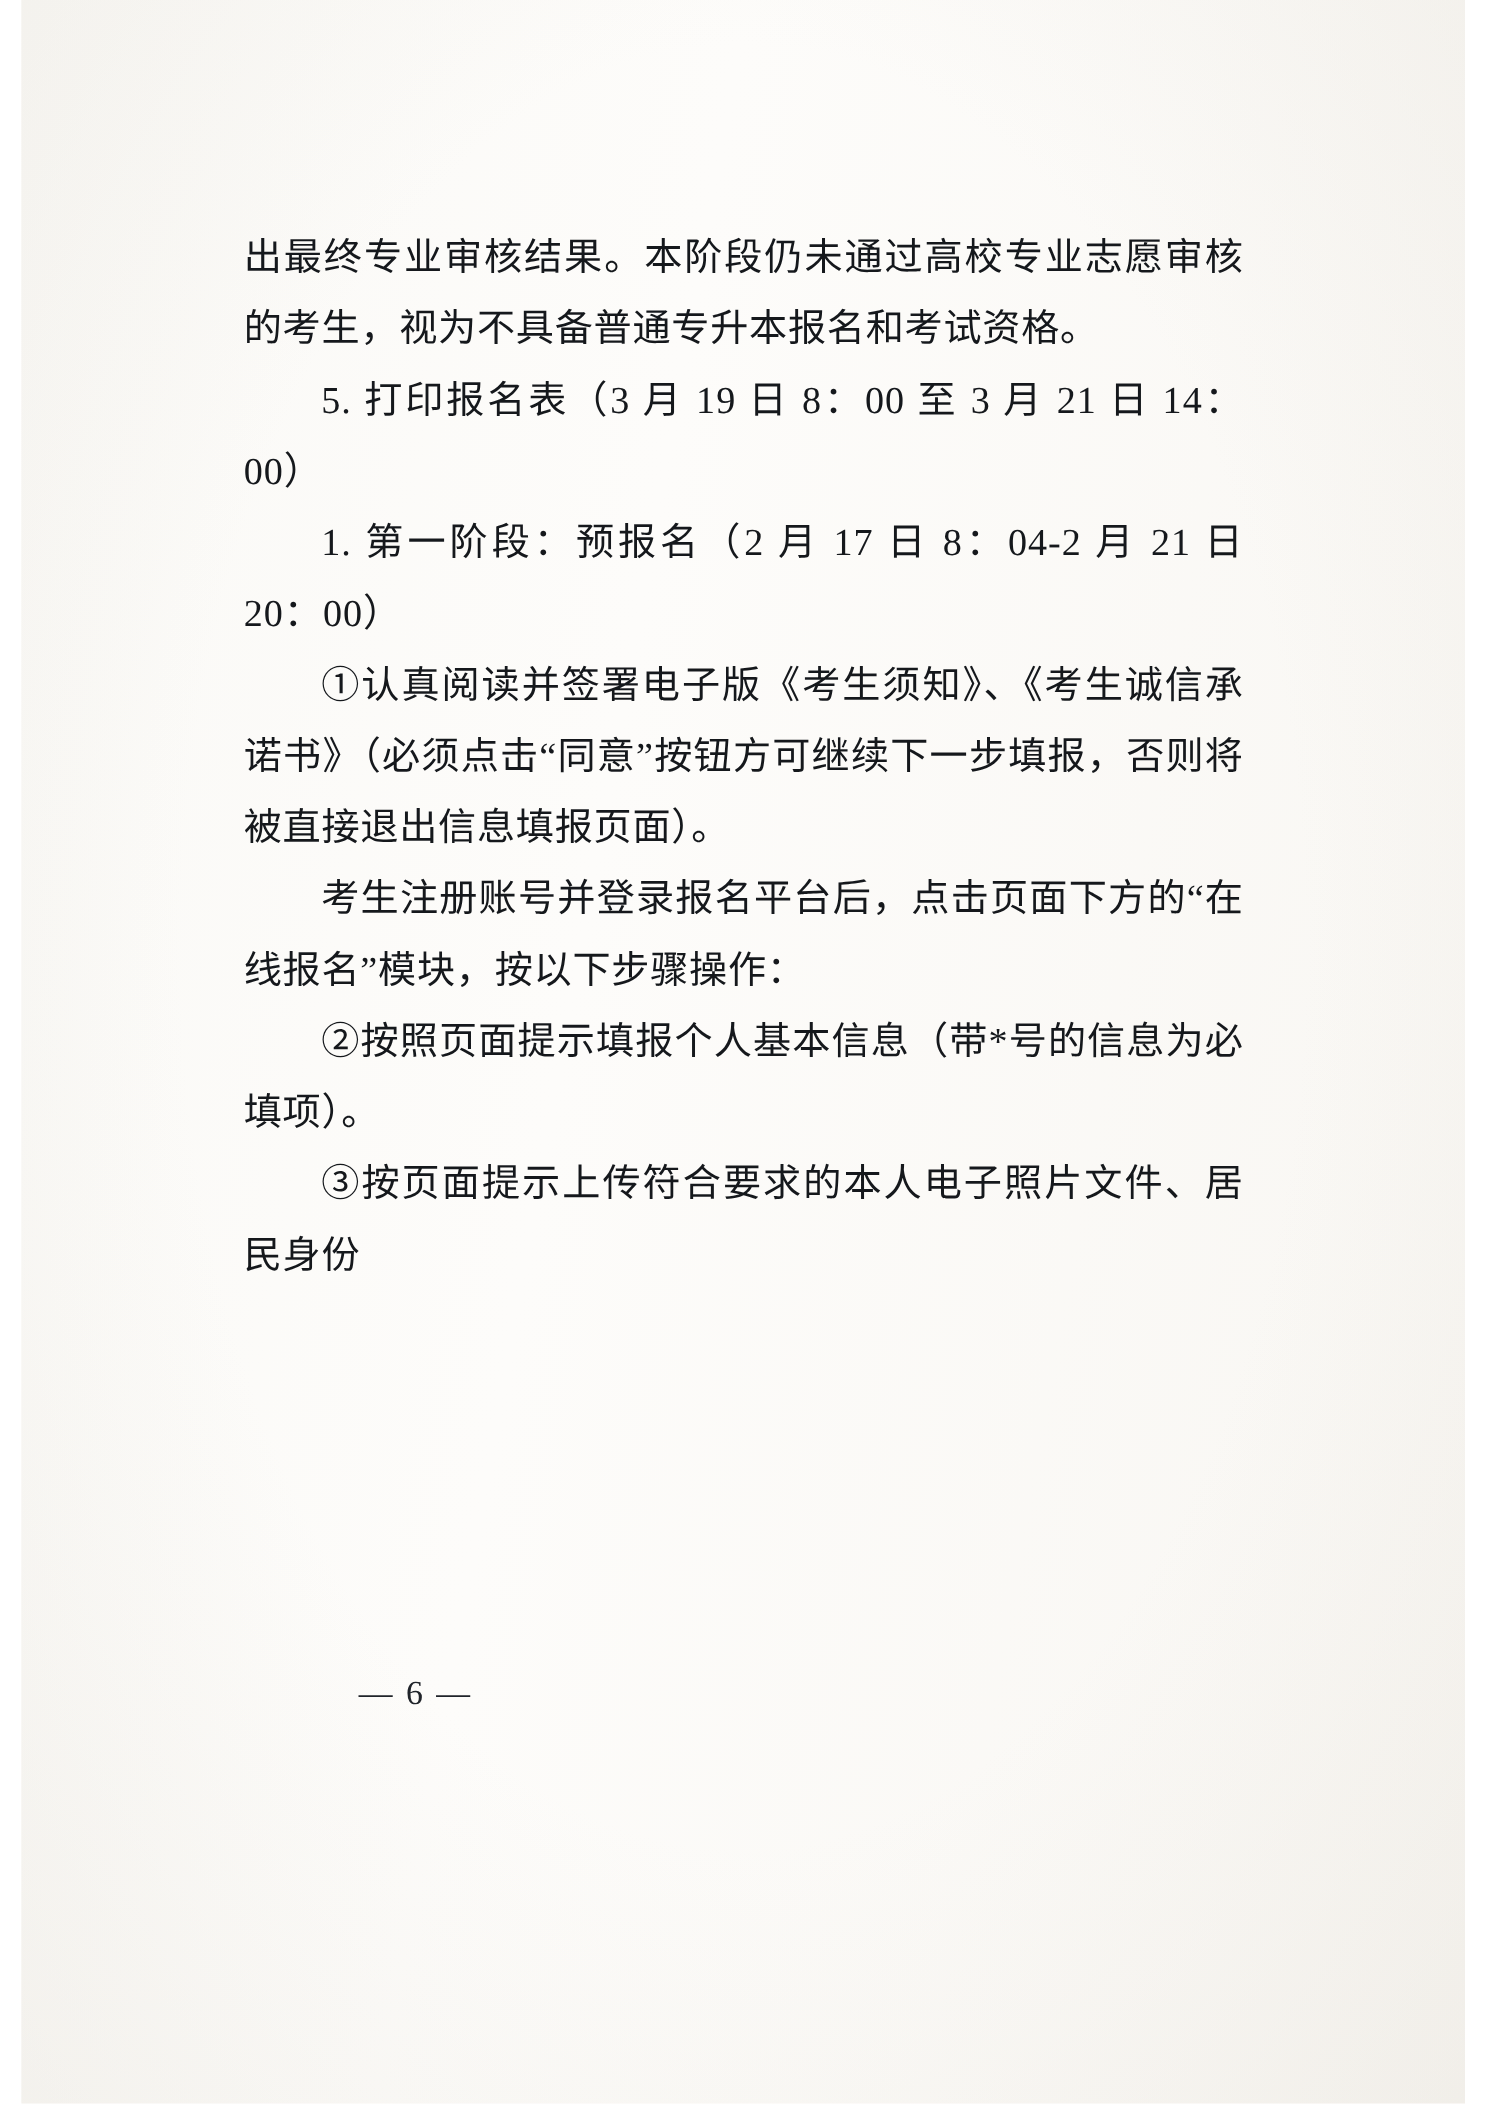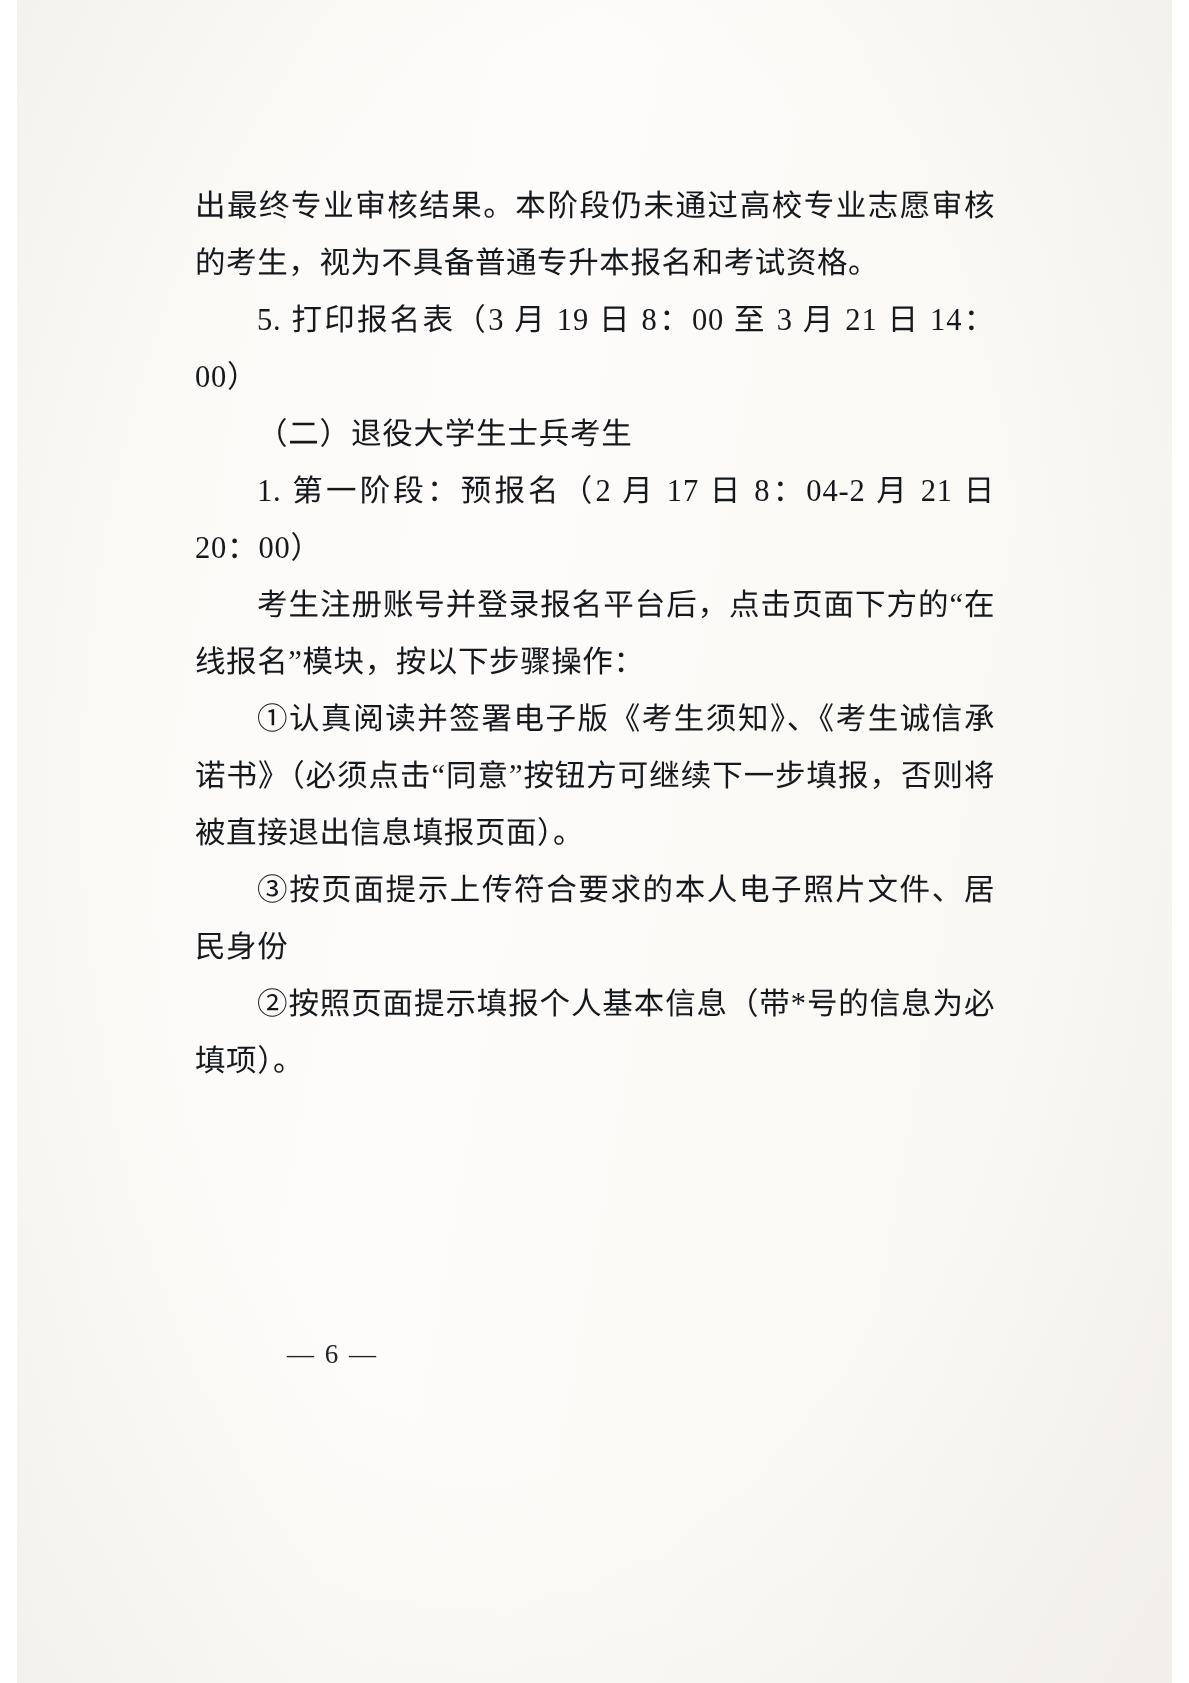--- a/index.html
+++ b/index.html
@@ -73,31 +73,30 @@
 <body>
 
 <div class="page">
   <div class="content">
 
     <p class="body">出最终专业审核结果。本阶段仍未通过高校专业志愿审核的考生，视为不具备普通专升本报名和考试资格。</p>
 
     <p class="heading">5. 打印报名表（3 月 19 日 8：00 至 3 月 21 日 14：00）</p>
 
 
-    <p class="heading">（二）退役大学生士兵考生</p>
 
 
     <p class="heading">1. 第一阶段：预报名（2 月 17 日 8：04-2 月 21 日 20：00）</p>
 
+    <p class="indent">①认真阅读并签署电子版《考生须知》、《考生诚信承诺书》（必须点击“同意”按钮方可继续下一步填报，否则将被直接退出信息填报页面）。</p>
+
     <p class="indent">考生注册账号并登录报名平台后，点击页面下方的“在线报名”模块，按以下步骤操作：</p>
 
-    <p class="indent">①认真阅读并签署电子版《考生须知》、《考生诚信承诺书》（必须点击“同意”按钮方可继续下一步填报，否则将被直接退出信息填报页面）。</p>
+    <p class="indent">②按照页面提示填报个人基本信息（带*号的信息为必填项）。</p>
 
     <p class="indent">③按页面提示上传符合要求的本人电子照片文件、居民身份</p>
-
-    <p class="indent">②按照页面提示填报个人基本信息（带*号的信息为必填项）。</p>
 
   </div>
 
   <div class="folio">
     <span class="folio-inner">— 6 —</span>
   </div>
 </div>
 
 </body></html>

